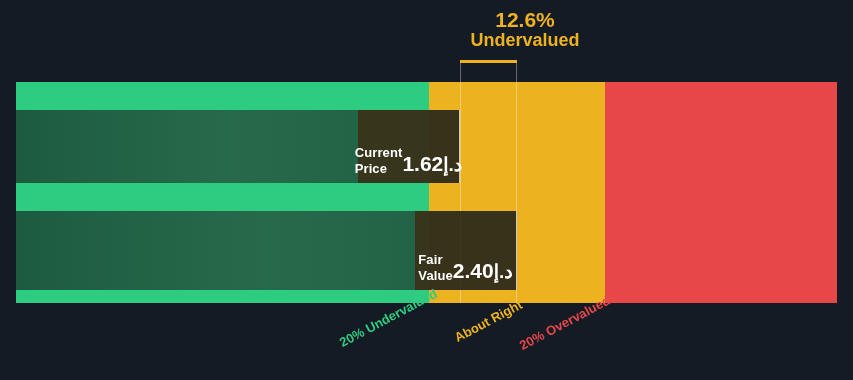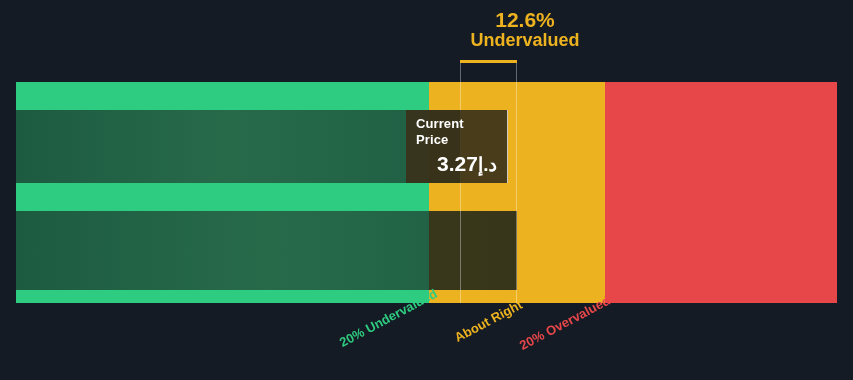--- a/index.html
+++ b/index.html
@@ -24,23 +24,23 @@
       background:linear-gradient(90deg,#1d5b41 0%,#276a4a 48%,#1f5f44 100%);}
   #bar-fair{top:211px;height:79px;width:501px;
       background:linear-gradient(90deg,#1d5b41 0%,#276a4a 50%,#1f5f44 100%);}
 
   
   .bar-overlap{position:absolute;top:0;bottom:0;background:rgba(60,48,20,0.86);}
 
   
   .chip{position:absolute;box-sizing:border-box;
         background:rgba(58,50,26,0.92);
-        display:flex;flex-direction:column;justify-content:flex-end;
+        display:flex;flex-direction:row;justify-content:center;
         align-items:flex-end;padding:4px 10px 6px 10px;
-        color:#ffffff;margin-left:48px;}
+        color:#ffffff;}
   #chip-current{left:358px;top:110px;width:102px;height:73px;
         border-right:1px solid #c9c9c9;}
   #chip-fair{left:415px;top:211px;width:102px;height:79px;
         border-right:1px solid #c9c9c9;}
   .chip-title{font-size:13px;font-weight:bold;line-height:16px;letter-spacing:.1px;}
   .chip-value{font-size:21px;font-weight:bold;line-height:25px;margin-top:3px;
         white-space:nowrap;}
   .cur{font-size:19px;}
 
   
@@ -84,21 +84,25 @@
 
   <div id="bracket"></div>
 
   <div id="pct">
     <span class="num">12.6%</span>
     <span class="word">Undervalued</span>
   </div>
 
   <div class="chip" id="chip-current">
     <span class="chip-title">Current Price</span>
-    <span class="chip-value"><span>3.27</span><span class="cur">د.إ</span></span>
+    <span class="chip-value"><span>1.62</span><span class="cur">د.إ</span></span>
   </div>
 
+  <div class="chip" id="chip-fair">
+    <span class="chip-title">Fair Value</span>
+    <span class="chip-value"><span>2.40</span><span class="cur">د.إ</span></span>
+  </div>
 
   <div class="axis-lab" id="lab-under">20% Undervalued</div>
   <div class="axis-lab" id="lab-right">About Right</div>
   <div class="axis-lab" id="lab-over">20% Overvalued</div>
 
 </div>
 
 </body></html>

